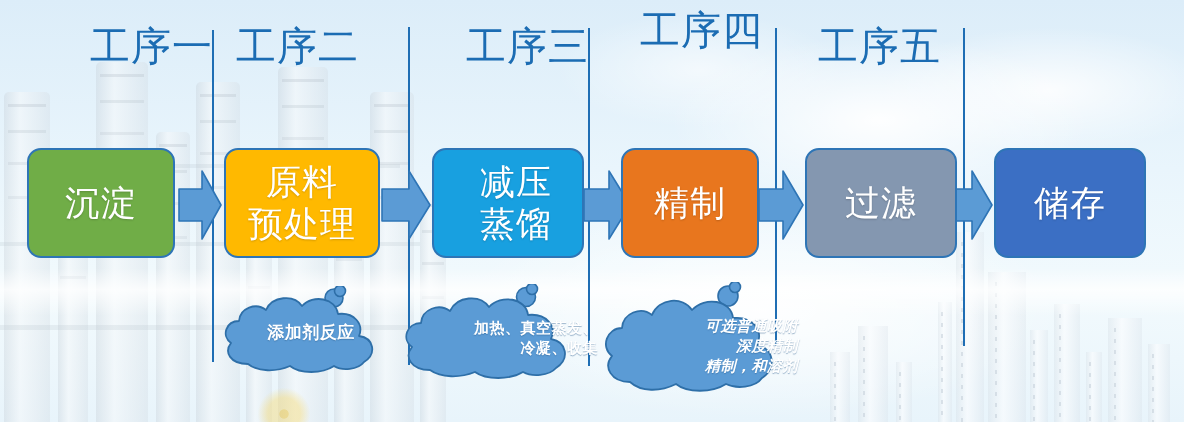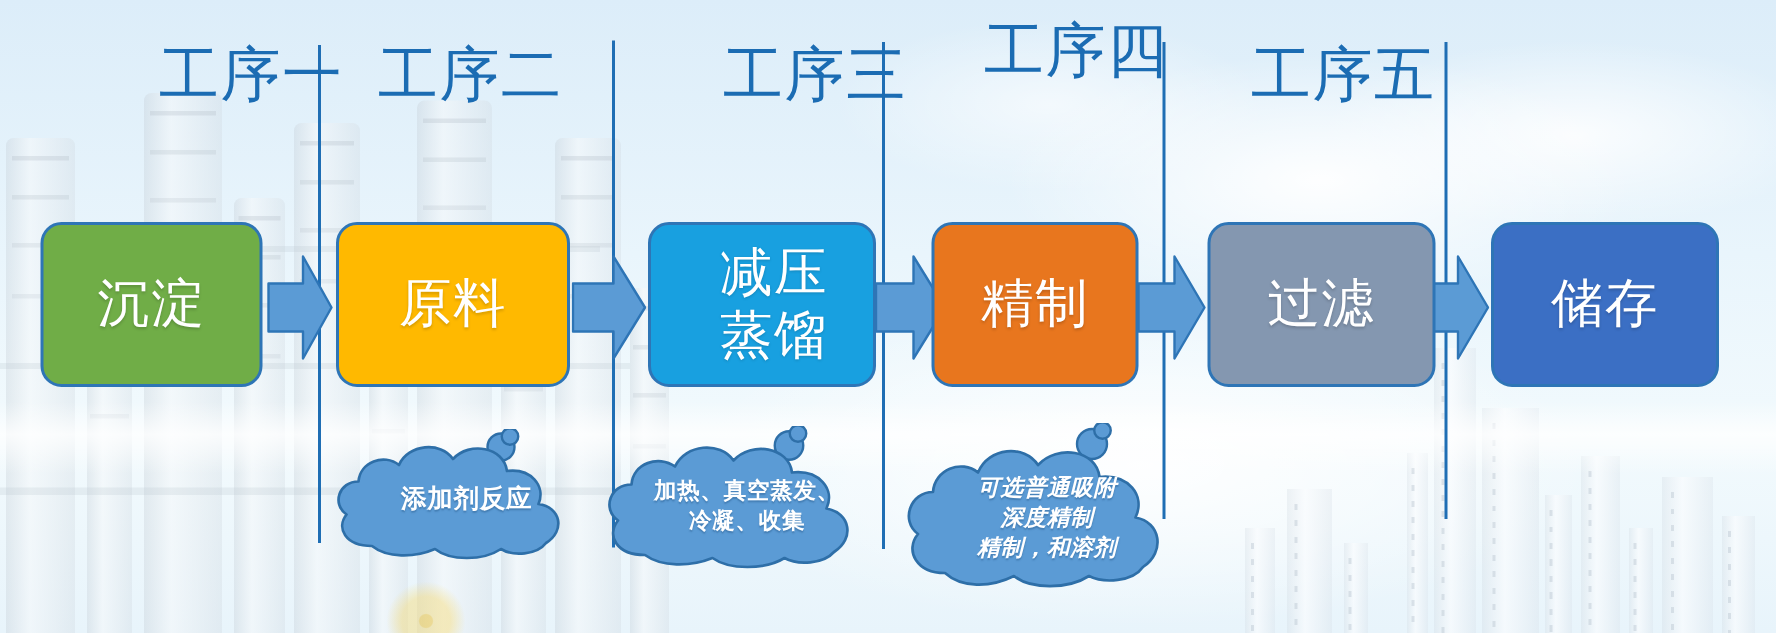--- a/index.html
+++ b/index.html
@@ -71,26 +71,25 @@
   .divider {
     position: absolute;
     width: 2px;
     background: #1f6eb4;
   }
 
   
   .stage-label {
     position: absolute;
     color: #1b6cb3;
-    font-family: Liberation Sans, sans-serif;
+    font-family: Liberation Mono, monospace;
     font-size: 40px;
     line-height: 44px;
     letter-spacing: 1px;
     white-space: nowrap;
-    margin-left: 16px;
   }
 
   
   .proc-box {
     position: absolute;
     border-radius: 14px;
     box-sizing: border-box;
     display: flex;
     align-items: center;
     justify-content: center;
@@ -118,20 +117,21 @@
     font-weight: bold;
     font-size: 17px;
     line-height: 22px;
     letter-spacing: 0.5px;
     text-shadow: 0 1px 1px rgba(40,90,140,0.45);
     pointer-events: none;
   }
   .cloud-text.small {
     font-size: 15px;
     line-height: 20px;
+    text-align: right;
   }
 </style>
 </head>
 <body>
 
 <div id="stage">
 
   <div class="bg-layer bg-sky"></div>
 
   <div class="bg-layer">
@@ -207,20 +207,21 @@
 
   <div class="proc-box" style="left:27px; top:148px; width:148px; height:110px; background:#70AD47; border:2px solid #2E75B6;">
     <div>
       <div>沉淀</div>
     </div>
   </div>
 
   <div class="proc-box" style="left:224px; top:148px; width:156px; height:110px; background:#FFB900; border:2px solid #2E75B6;">
     <div>
       <div>原料</div>
+      <div>预处理</div>
     </div>
   </div>
 
   <div class="proc-box" style="left:432px; top:148px; width:152px; height:110px; background:#18A0E0; border:2px solid #2E75B6;padding-left:16px;">
     <div>
       <div>减压</div>
       <div>蒸馏</div>
     </div>
   </div>
 

